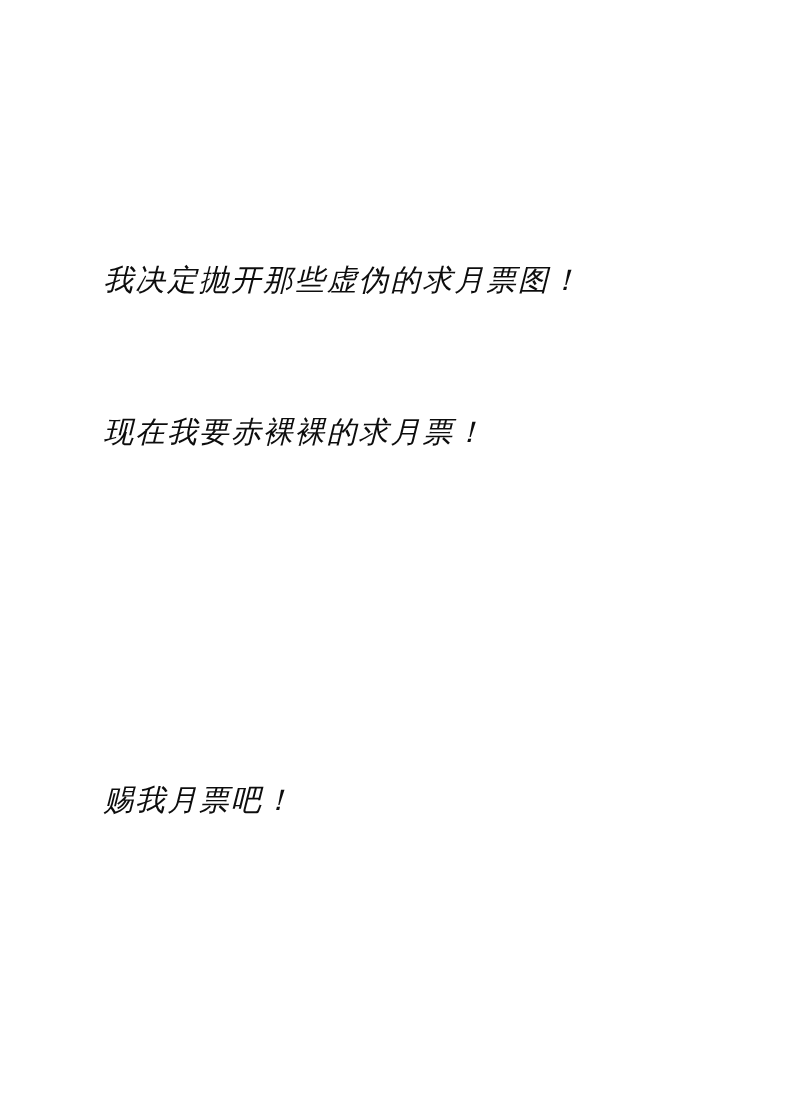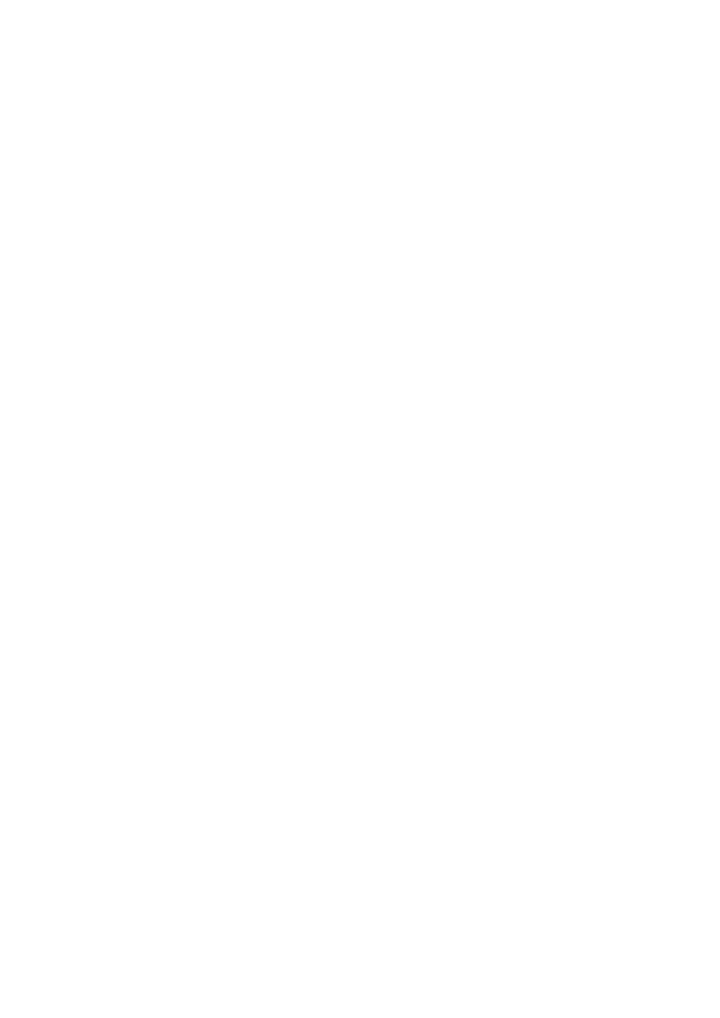--- a/index.html
+++ b/index.html
@@ -37,20 +37,25 @@
   .line {
     display: block;
   }
 </style>
 </head>
 <body>
 
 <div class="page">
   <div class="content">
 
+    <p class="para">
+      <span class="line">我决定抛开那些虚伪的求月票图！</span>
+      <span class="line">现在我要赤裸裸的求月票！</span>
+    </p>
 
     <div class="para-gap"></div>
 
     <p class="para">
+      <span class="line">赐我月票吧！</span>
     </p>
 
   </div>
 </div>
 
 </body></html>

